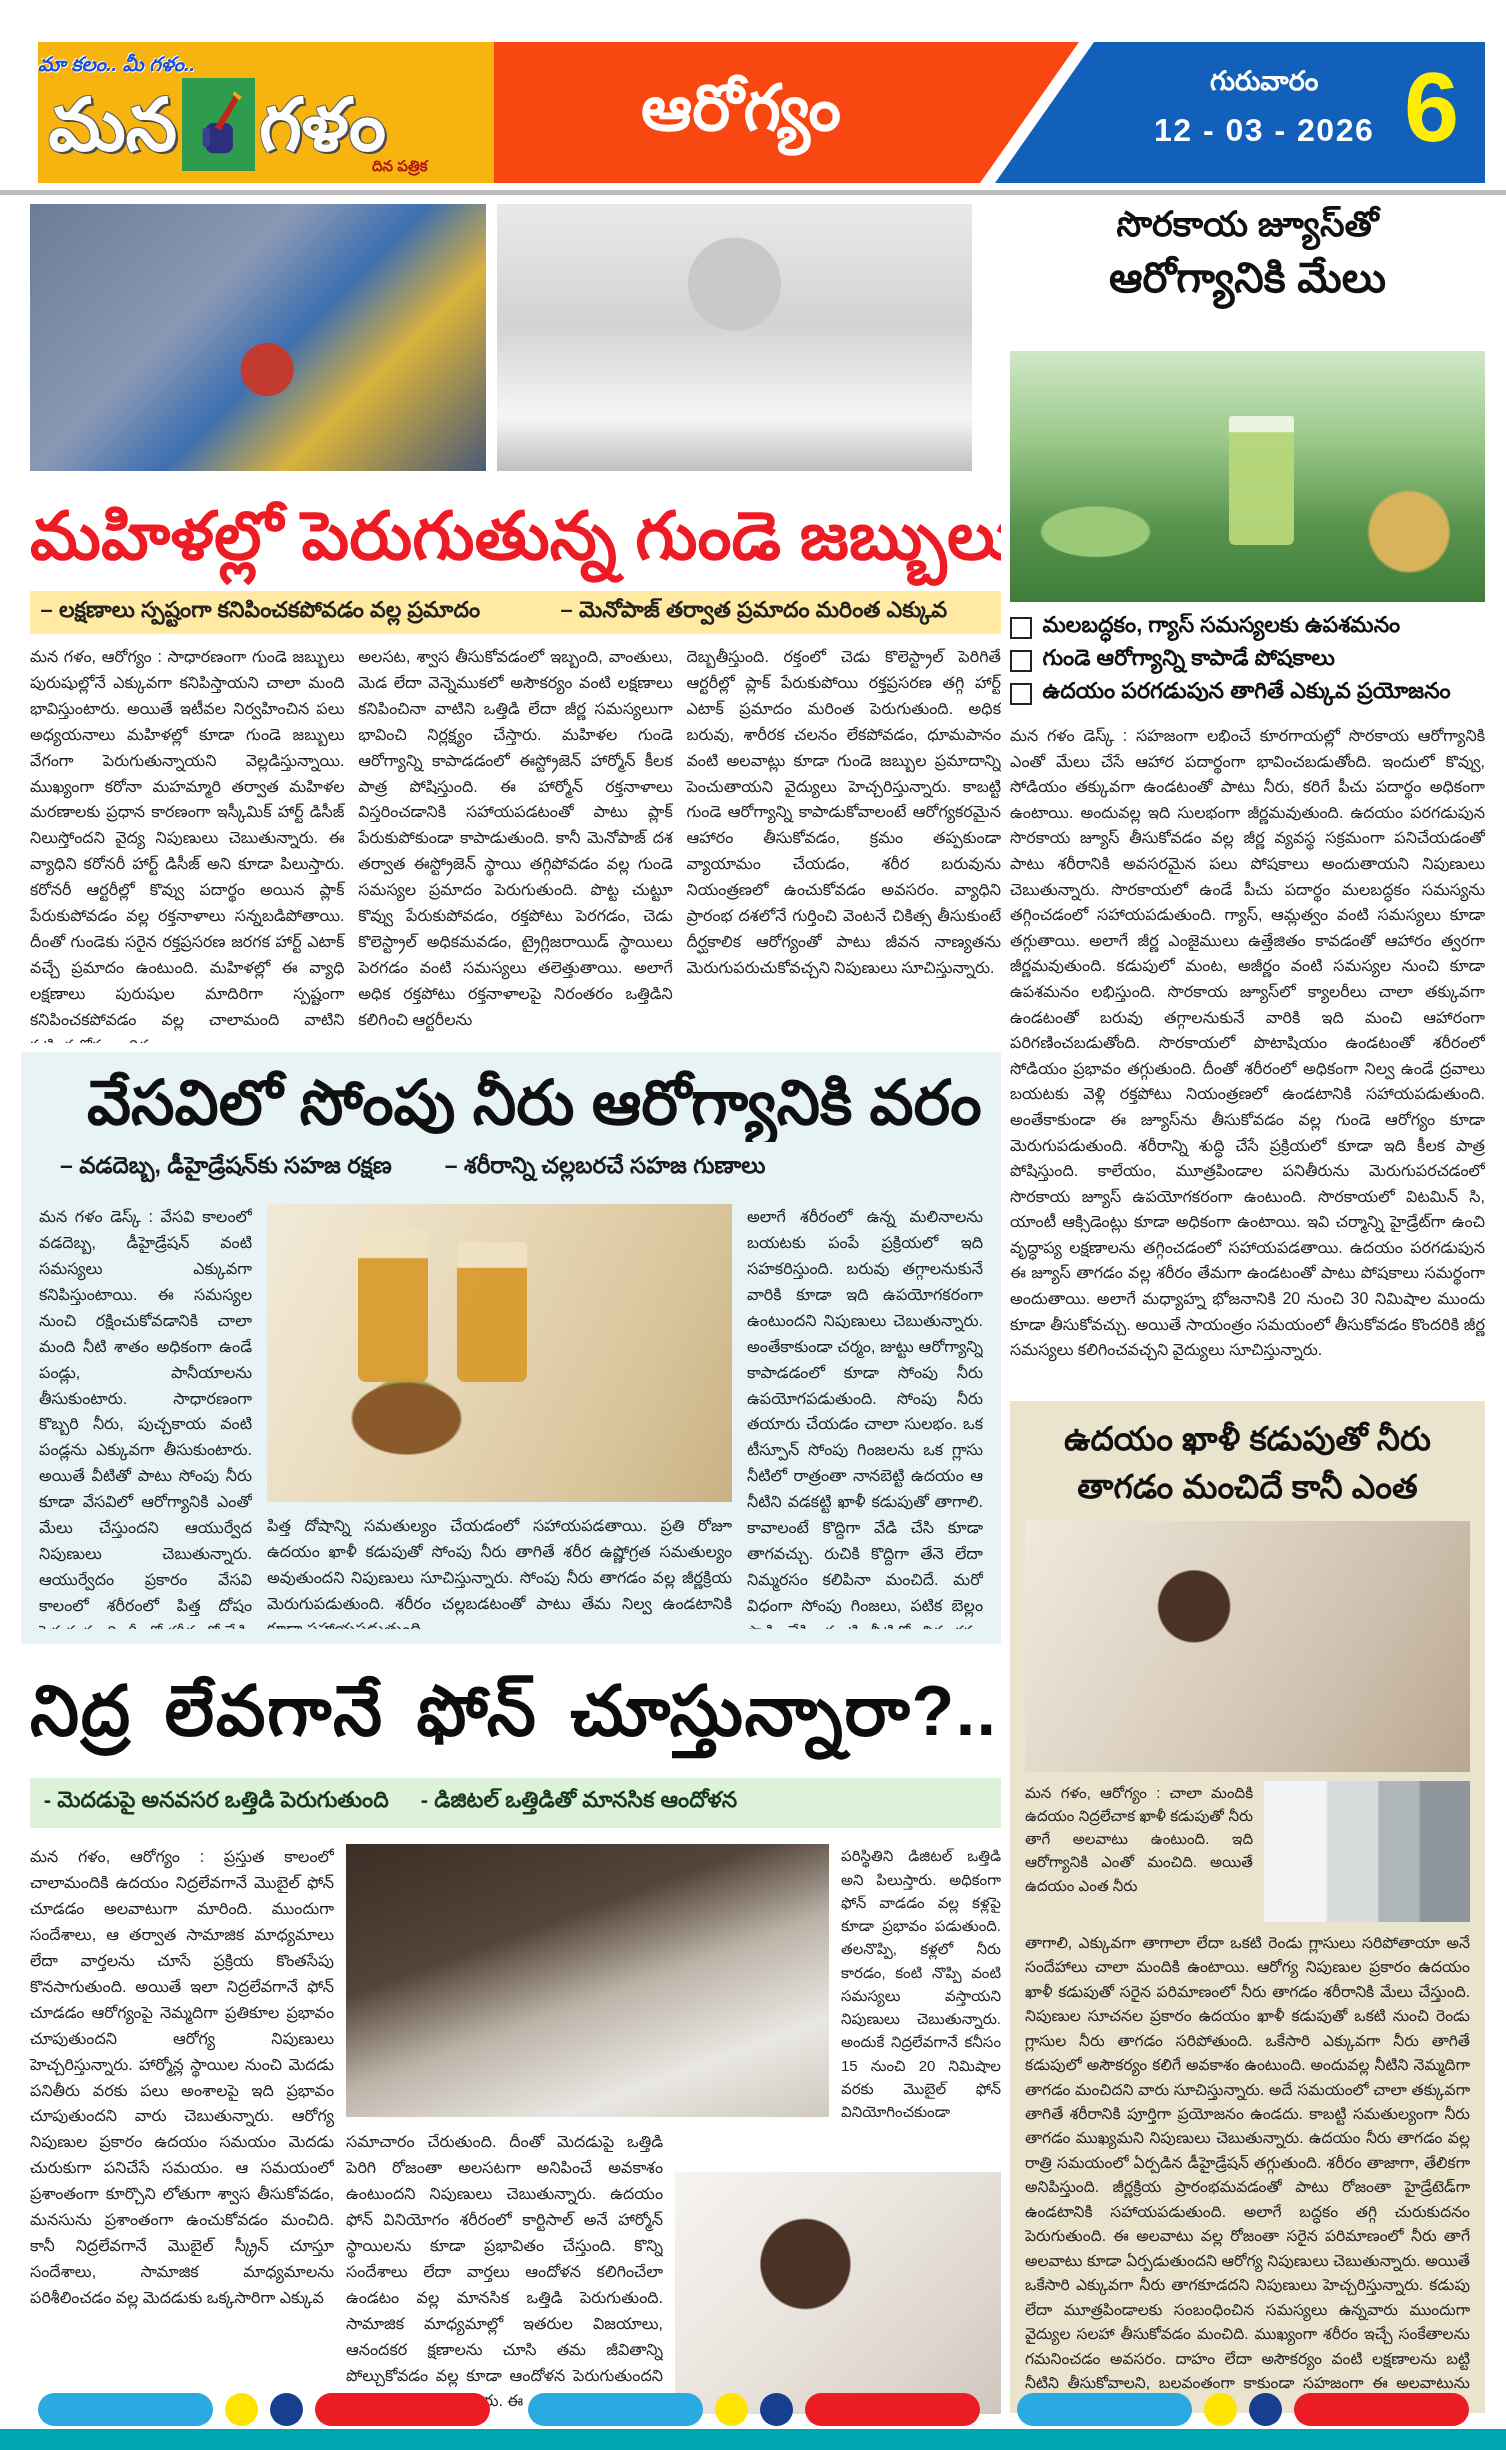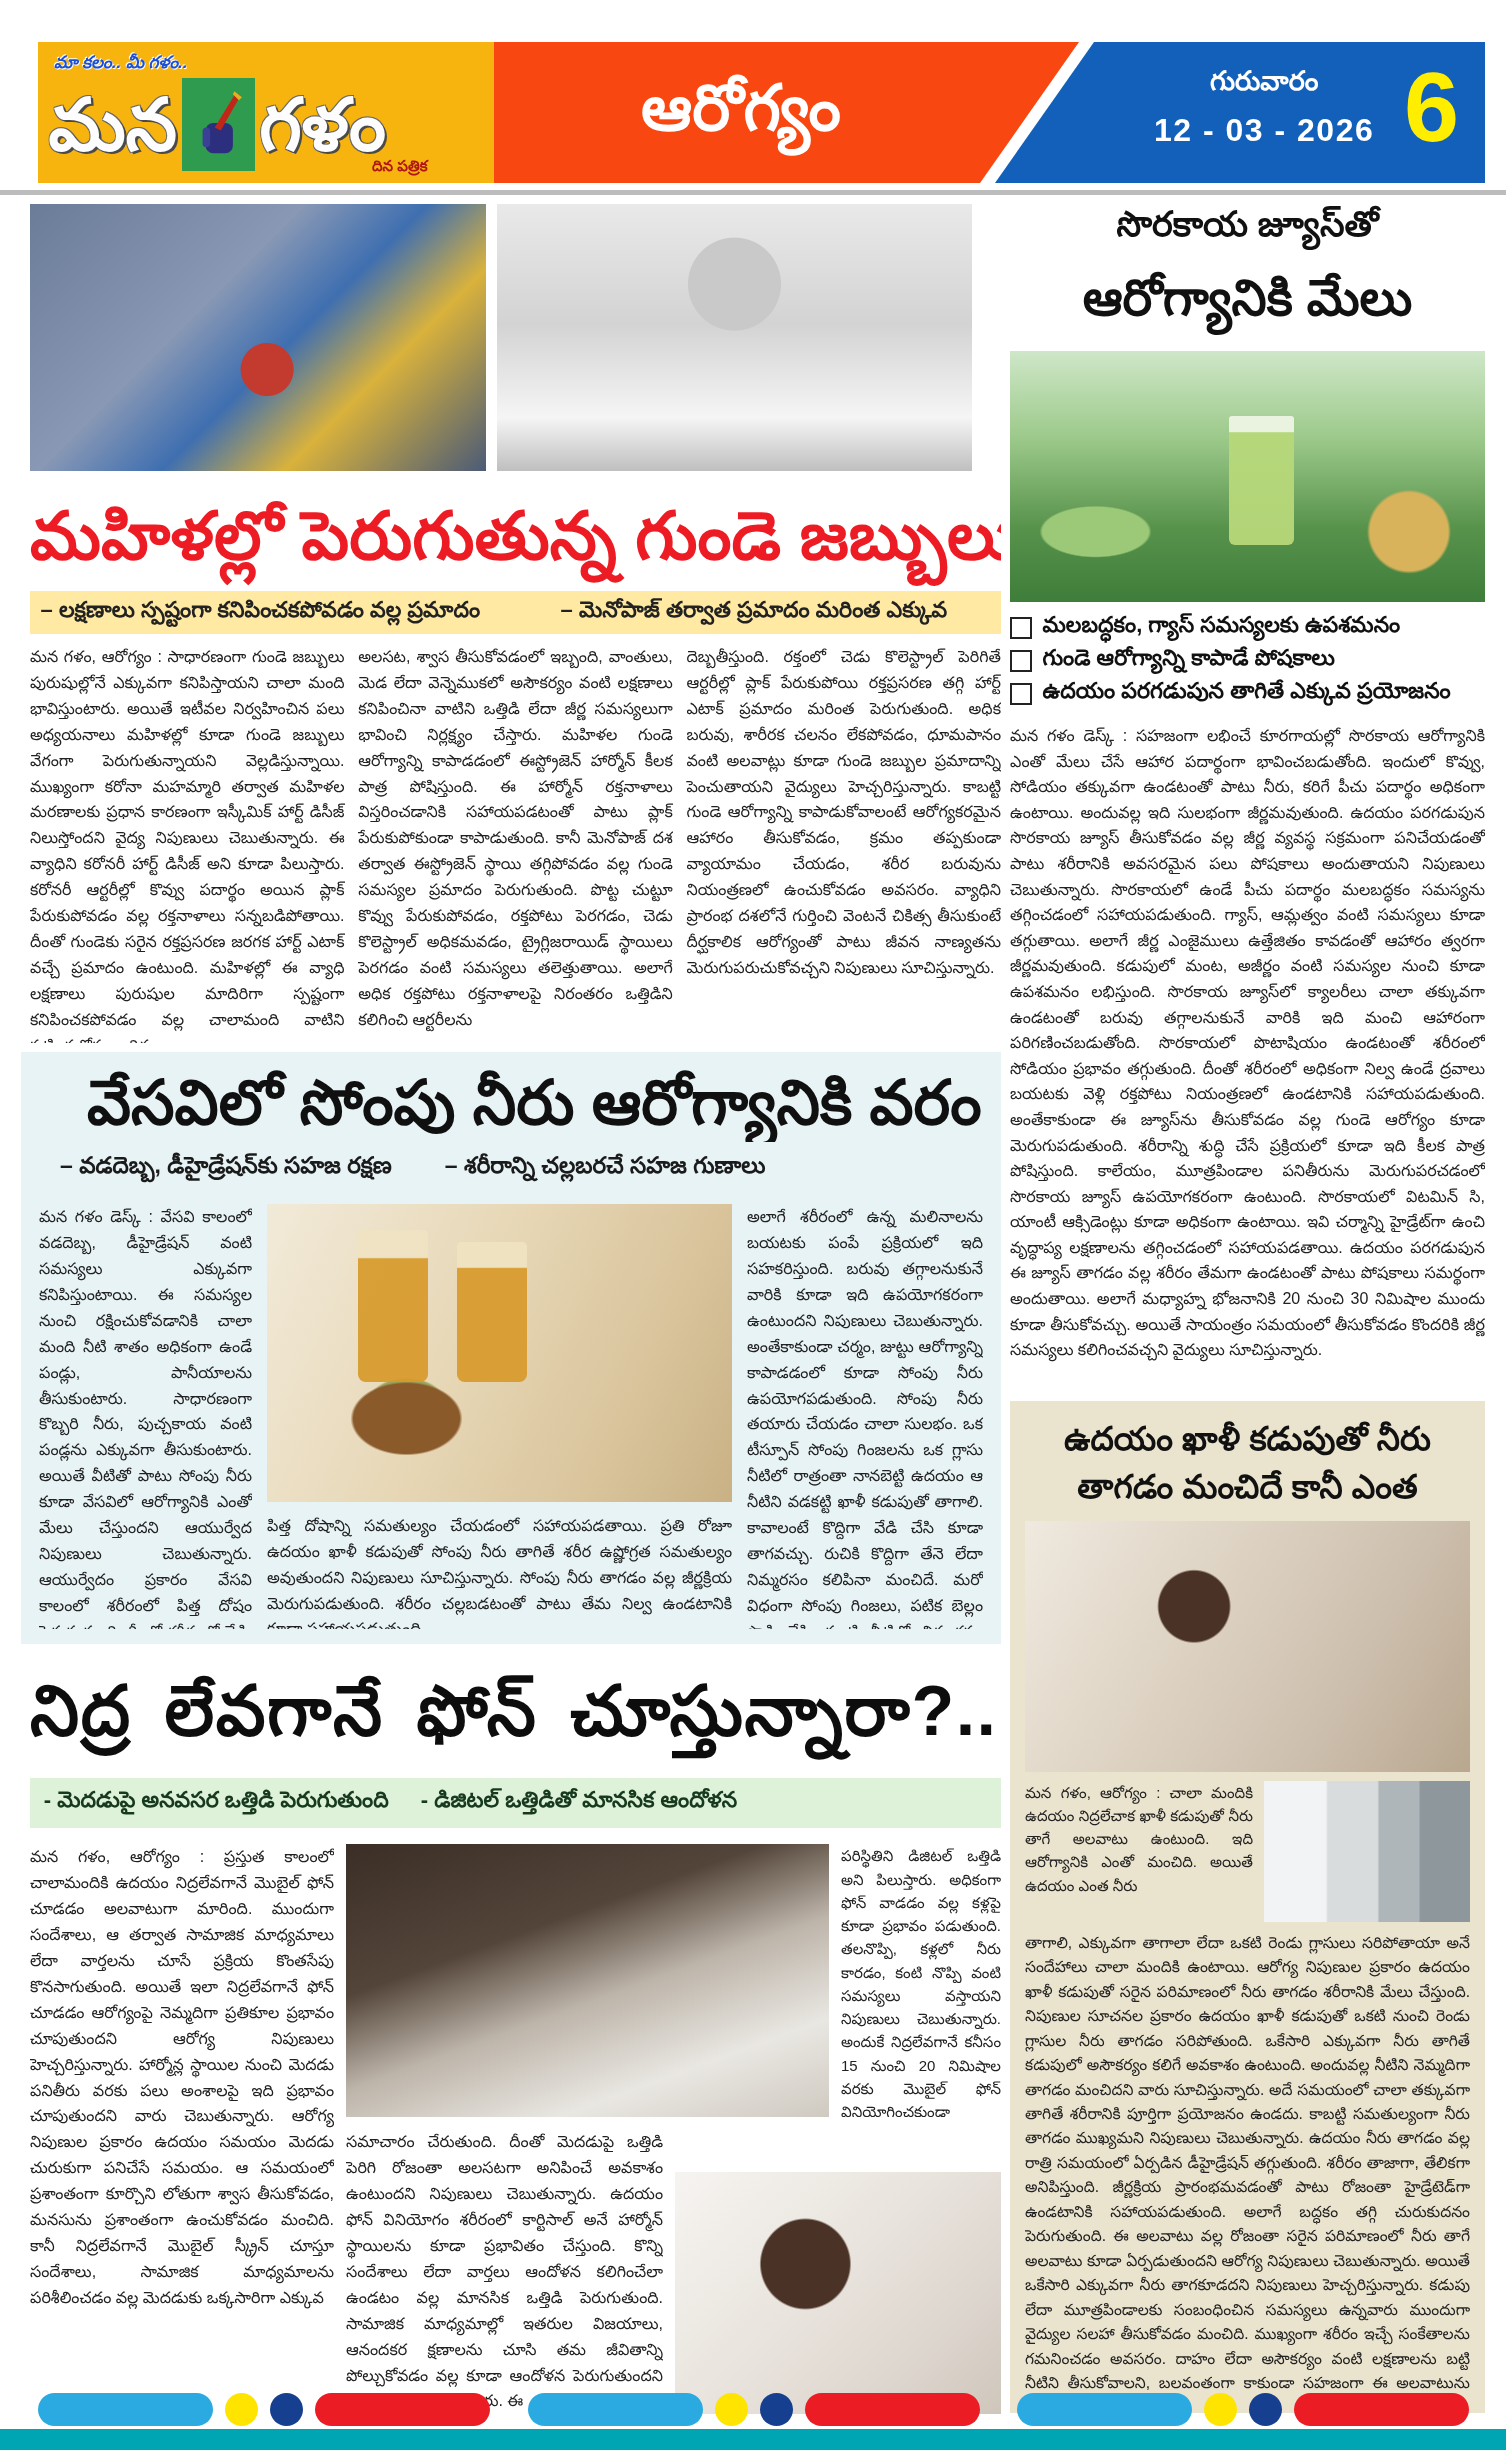--- a/index.html
+++ b/index.html
@@ -3,21 +3,21 @@
 <meta charset="utf-8">
 <style>
   html,body{margin:0;padding:0;}
   body{width:1507px;height:2450px;position:relative;background:#ffffff;
        font-family:"Liberation Sans","DejaVu Sans",sans-serif;color:#1b1b1b;overflow:hidden;}
   .abs{position:absolute;}
   .ph{overflow:hidden;}
   
   #header{left:38px;top:42px;width:1447px;height:141px;}
   .mast-yellow{left:0;top:0;width:456px;height:141px;background:#f7b30e;}
-  .tagline{left:16px;top:10.6px;font-size:17px;font-weight:bold;font-style:italic;color:#1a4fd6;
+  .tagline{left:0;top:10.6px;font-size:20px;font-weight:bold;font-style:italic;color:#1a4fd6;
            text-shadow:0.8px 0.8px 0 #fff,-0.8px -0.8px 0 #fff;}
   .mast-title{left:10.6px;top:36px;display:flex;align-items:center;gap:4.6px;}
   .mast-word{font-size:73px;font-weight:bold;color:#fdfdfd;line-height:1;
              text-shadow:2.3px 2.3px 0 #4a4a4a,-0.8px -0.8px 0 #6a6a6a,0.8px -0.8px 0 #6a6a6a,-0.8px 0.8px 0 #6a6a6a;}
   .fist-box{width:73px;height:93px;background:#2e9b4e;display:flex;align-items:center;justify-content:center;}
   .mast-sub{left:334px;top:115px;font-size:15px;font-weight:bold;color:#b01515;}
   .mast-orange{left:456px;top:0;width:585px;height:141px;background:#f94711;
                clip-path:polygon(0 0,100% 0,calc(100% - 99px) 100%,0 100%);}
   .mast-orange .sec-label{position:absolute;left:23px;right:114px;top:29px;text-align:center;
                font-size:64px;font-weight:bold;color:#ffffff;}
@@ -59,21 +59,21 @@
       background:radial-gradient(ellipse at 30% 72%,#8a5a2b 0 53px,transparent 56px),
                  radial-gradient(ellipse at 30% 66%,#9aa35a 0 35px,transparent 38px),
                  linear-gradient(115deg,#f2ead9 0%,#e6d6b4 45%,#d9c49c 75%,#c9b184 100%);position:relative;}
   .glass{position:absolute;top:26px;width:70px;height:152px;border-radius:4.6px 4.6px 7.6px 7.6px;
       background:linear-gradient(180deg,#f0e3c2 0 18%,#d89a2b 19% 100%);opacity:.92;}
   #fennel-mid-txt{margin-top:10.6px;overflow:hidden;flex:1;}
   #fennel-col3{flex:1;overflow:hidden;}
   
   #juice-head{left:1010px;top:204px;width:475px;height:144px;text-align:center;}
   .juice-h1{font-size:35px;font-weight:bold;color:#111;}
-  .juice-h2{font-size:50px;font-weight:bold;color:#111;margin-top:16px;white-space:nowrap;overflow:hidden;}
+  .juice-h2{font-size:42px;font-weight:bold;color:#111;margin-top:1px;white-space:nowrap;overflow:hidden;}
   #juice-photo{left:1010px;top:351px;width:475px;height:251px;
       background:radial-gradient(circle at 84% 72%,#d9b35c 0 39px,transparent 42px),
                  radial-gradient(ellipse at 18% 72%,#9cc978 0 53px,transparent 56px),
                  linear-gradient(180deg,#cfe7c8 0%,#9cc98a 35%,#58934c 70%,#3e7d3a 100%);position:relative;}
   .juice-glass{position:absolute;left:46%;top:65px;width:65px;height:129px;border-radius:3px 3px 6px 6px;
       background:linear-gradient(180deg,#eef5e4 0 12%,#b7d87a 13% 100%);opacity:.95;}
   #juice-checklist{left:1010px;top:612px;width:475px;height:97px;display:flex;flex-direction:column;
       justify-content:space-between;}
   .check-row{display:flex;align-items:center;gap:10.6px;white-space:nowrap;overflow:hidden;}
   .check-box{width:18px;height:18px;border:2.3px solid #222;flex:none;background:#fff;}

